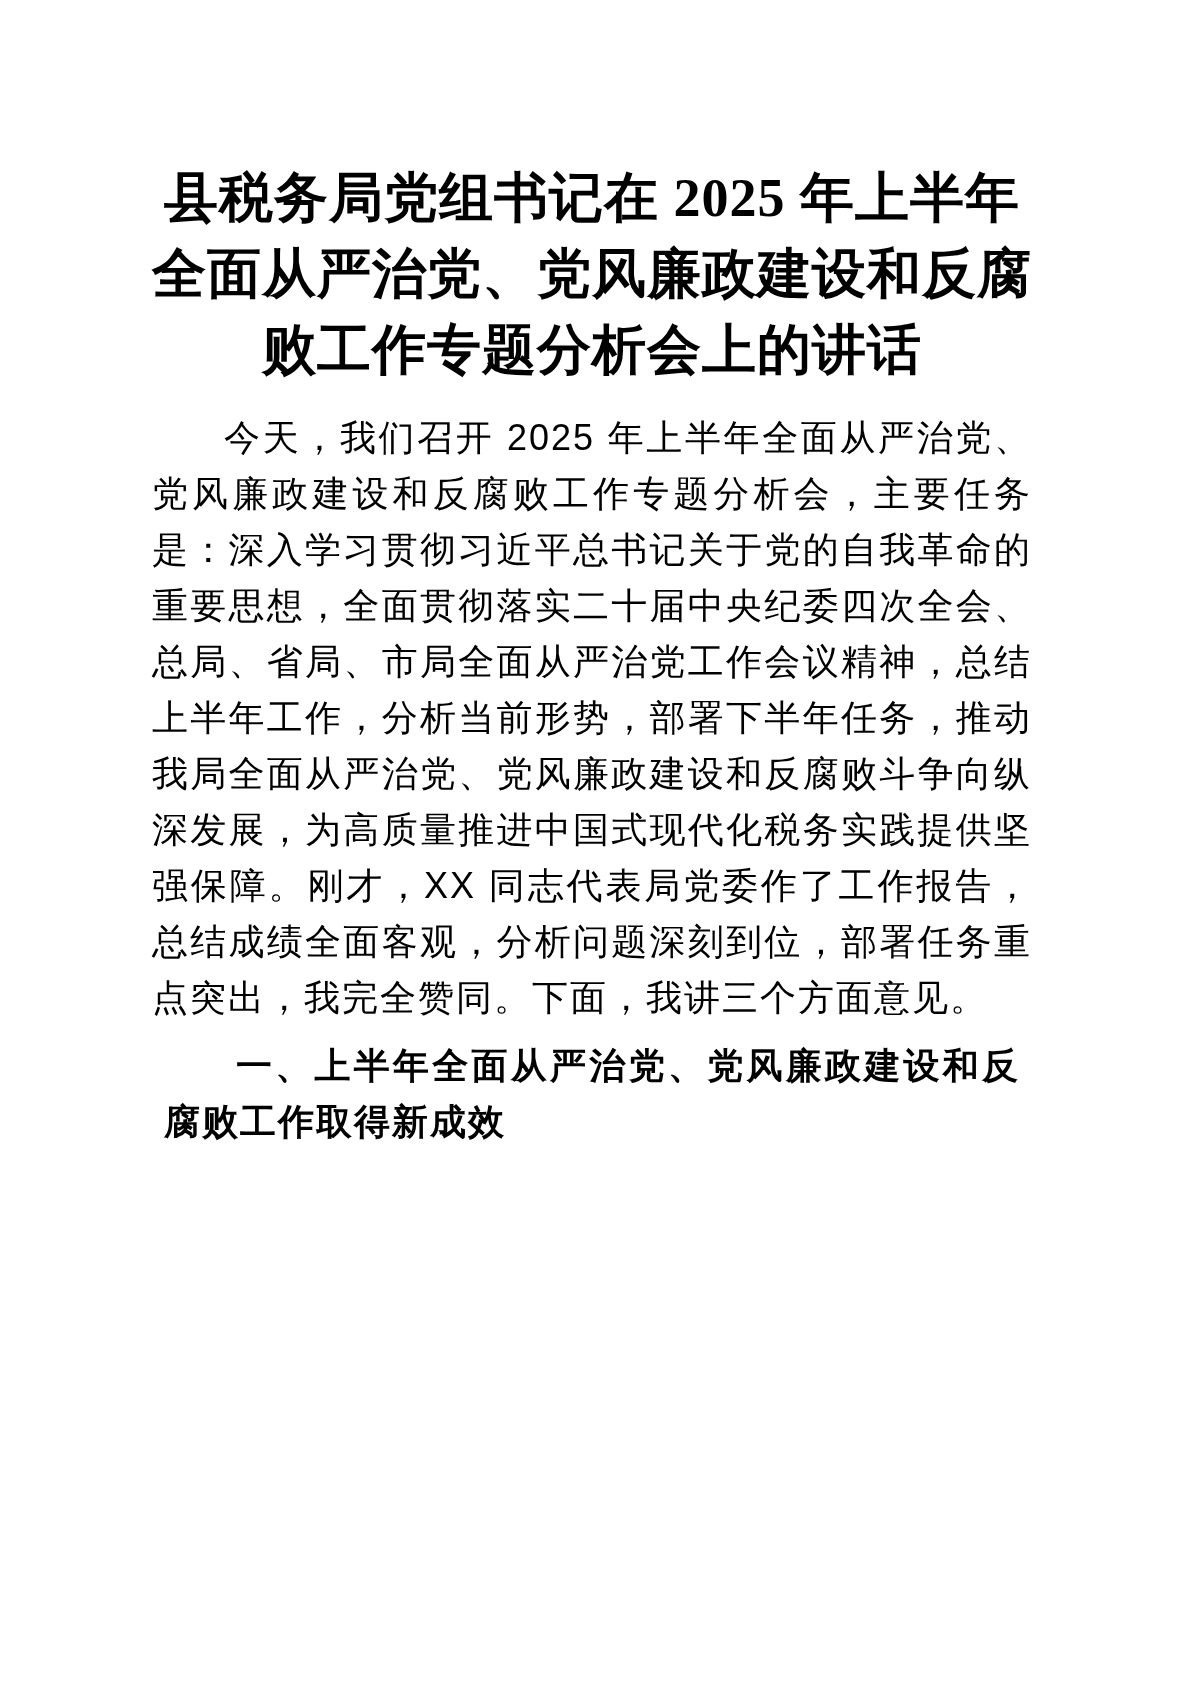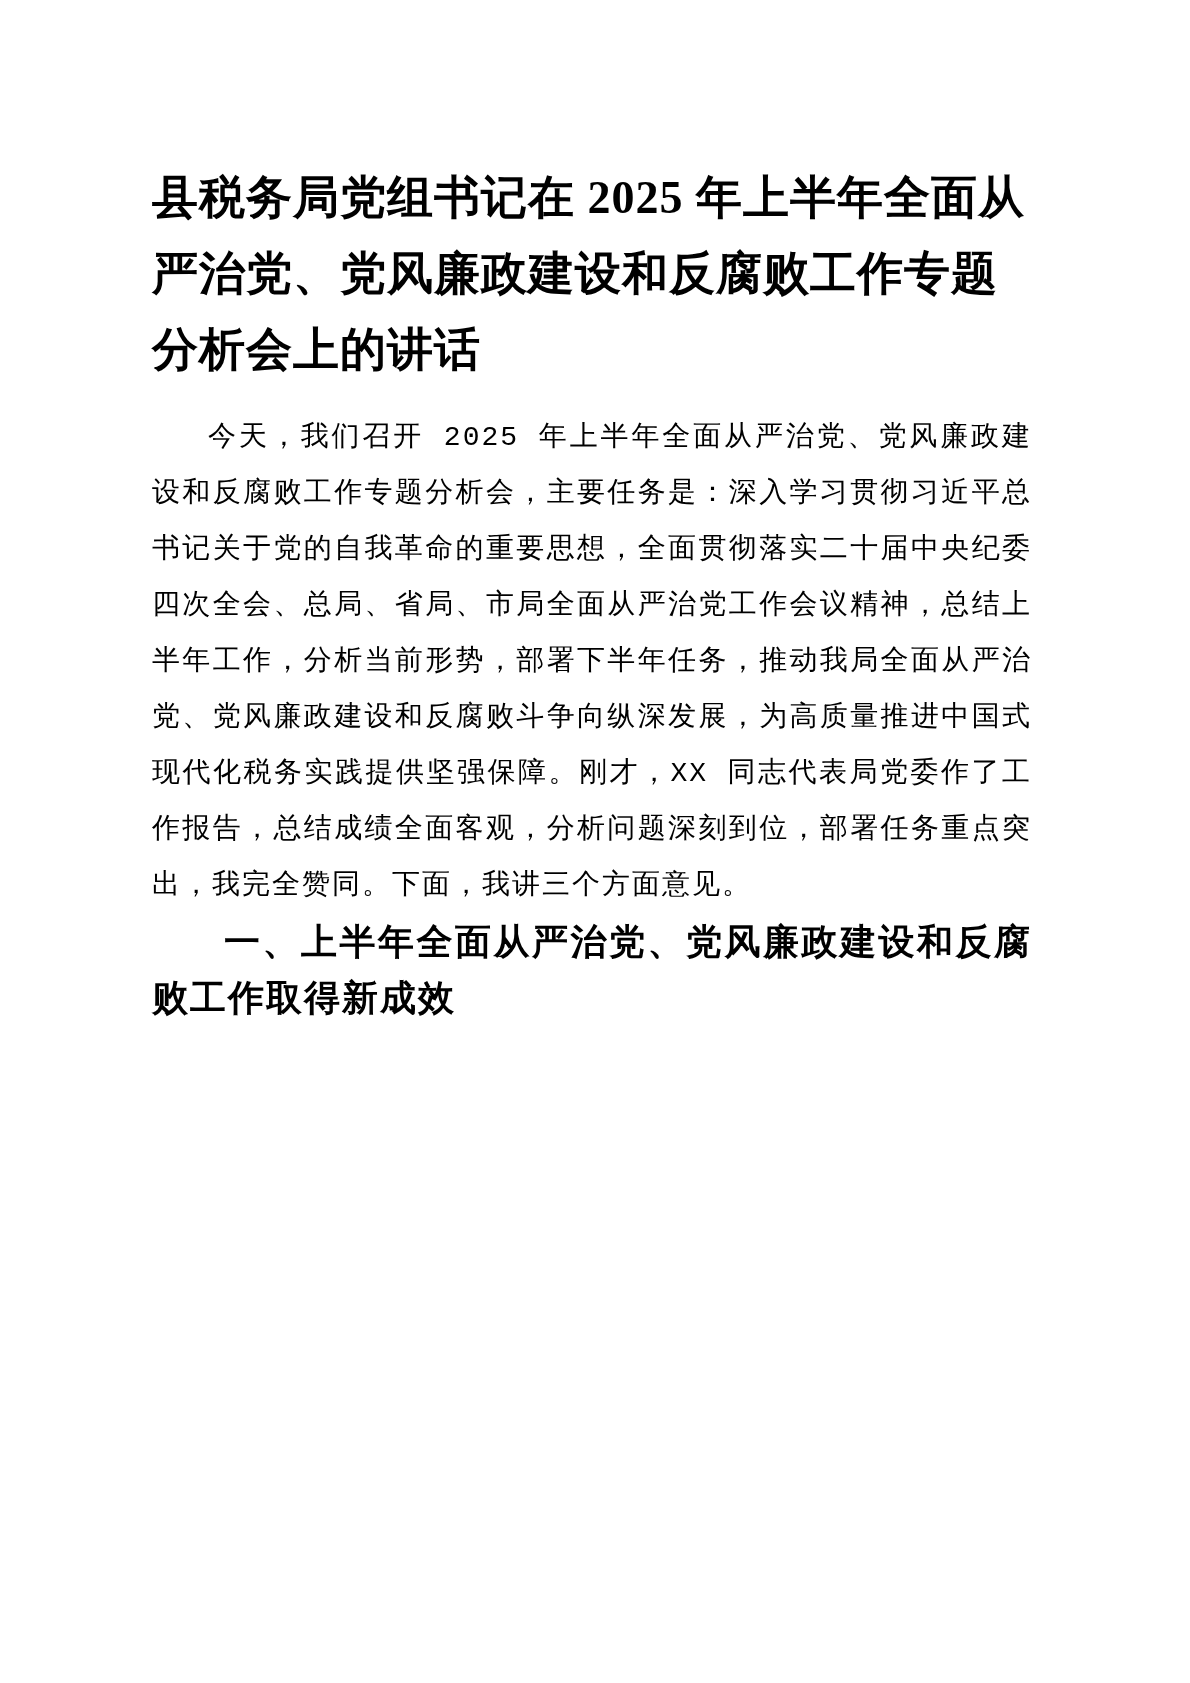--- a/index.html
+++ b/index.html
@@ -14,40 +14,40 @@
     margin: 0 auto;
     background: #ffffff;
     box-sizing: border-box;
     padding: 160px 158px 40px 152px;
     overflow: hidden;
     color: #000000;
   }
   .doc-title {
     margin: 0 0 22px 0;
     font-family: "Liberation Serif", "DejaVu Serif", serif;
-    font-size: 46px;
+    font-size: 54px;
     line-height: 76px;
     font-weight: 700;
-    text-align: left;
+    text-align: center;
     letter-spacing: 1px;
     color: #000000;
   }
   .body-para {
     margin: 0;
-    font-family: Liberation Mono, monospace;
-    font-size: 28px;
+    font-family: Liberation Sans, sans-serif;
+    font-size: 36px;
     line-height: 56px;
     letter-spacing: 2px;
     text-align: justify;
     text-indent: 2em;
     font-weight: 400;
     color: #000000;
   }
   .section-heading {
-    margin: 0;
+    margin: 12px;
     font-family: "Liberation Sans", "DejaVu Sans", sans-serif;
     font-size: 36px;
     line-height: 56px;
     letter-spacing: 2px;
     text-align: justify;
     text-indent: 2em;
     font-weight: 700;
     color: #000000;
   }
 </style>

